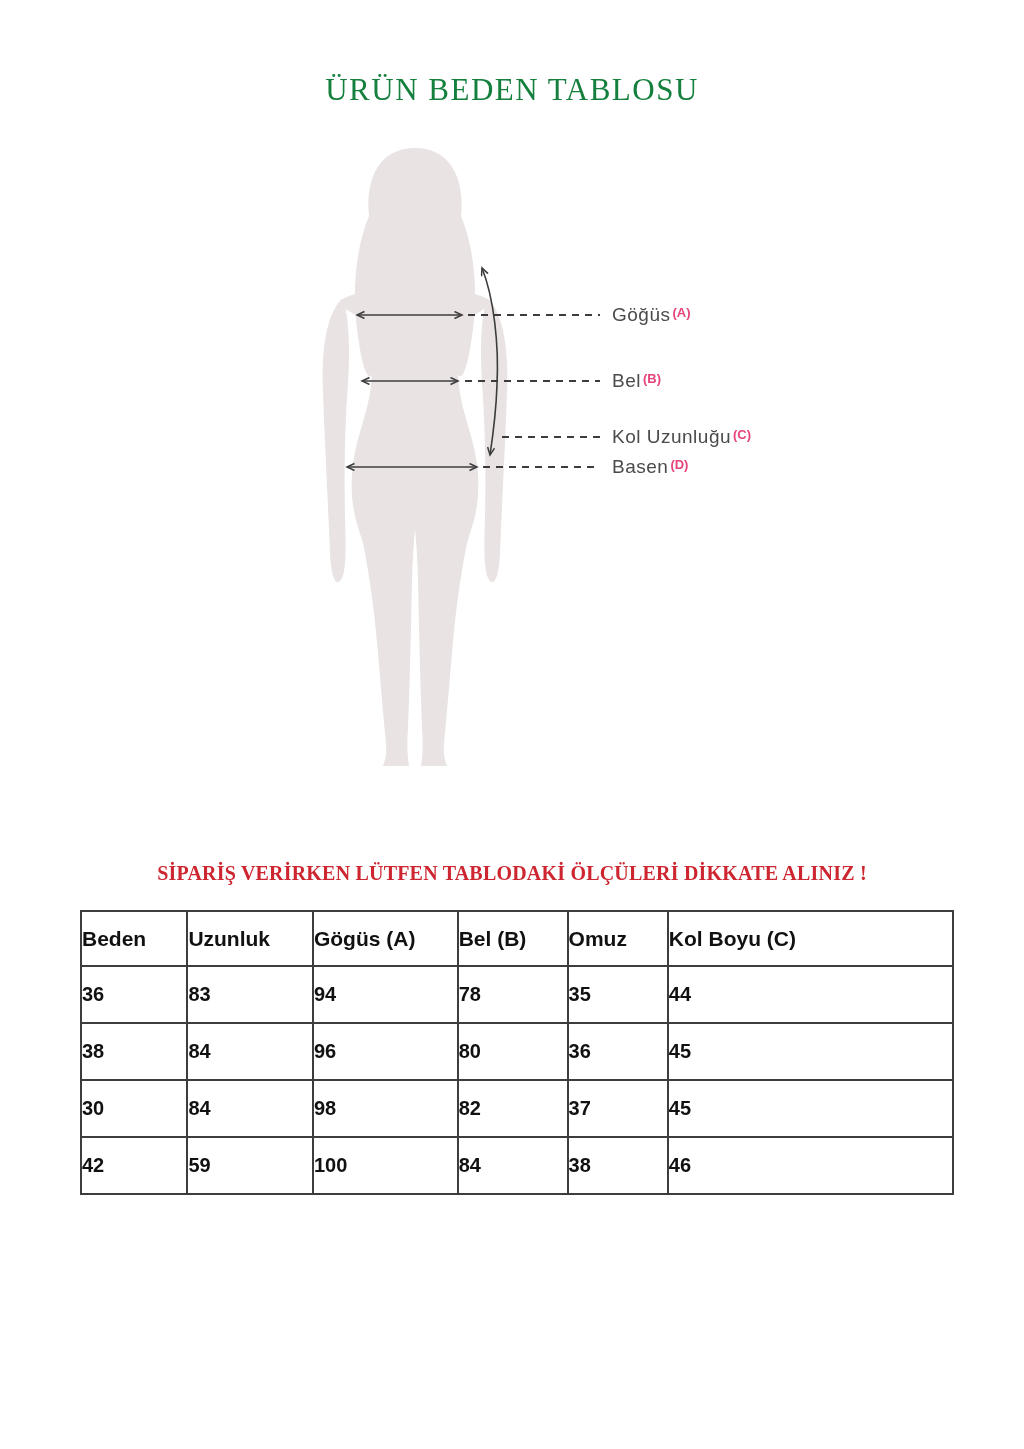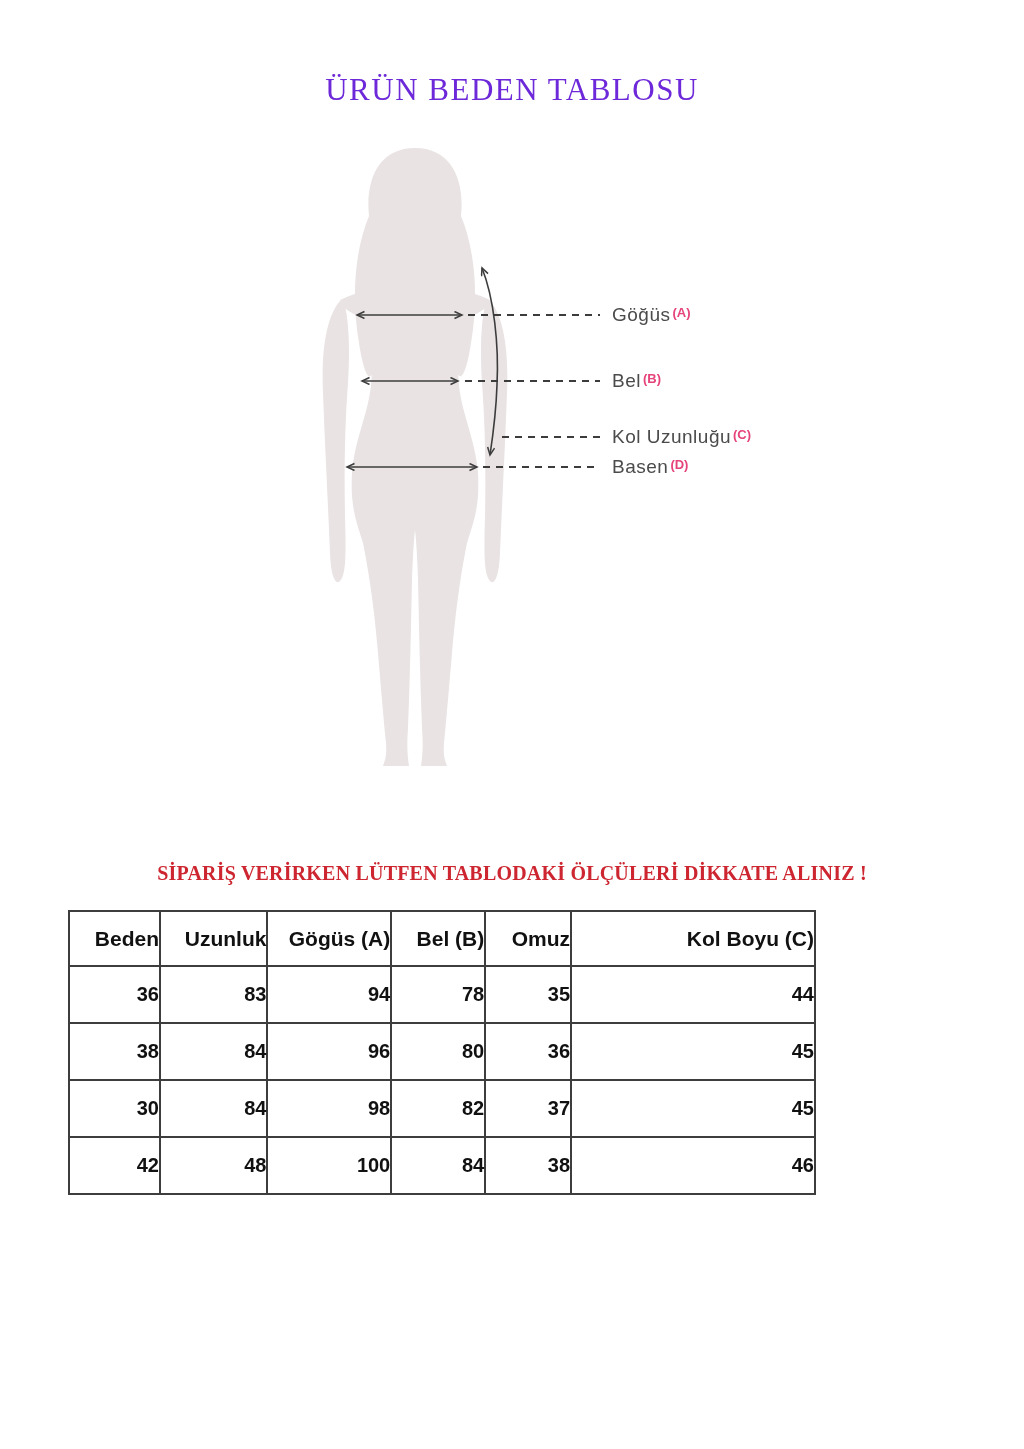--- a/index.html
+++ b/index.html
@@ -9,21 +9,21 @@
     background:#ffffff;
     font-family:"Liberation Sans",sans-serif;
     overflow:hidden;
   }
   
   .title{
     position:absolute;top:72px;left:0;width:100%;
     margin:0;text-align:center;
     font-family:"Liberation Serif",serif;
     font-weight:500;font-size:31px;letter-spacing:1.5px;
-    color:#6d28d9;
+    color:#15803d;
   }
   
   .diagram{position:absolute;top:135px;left:0;width:880px;height:660px;}
   .diagram svg{position:absolute;top:0;left:0;}
   .silhouette{fill:#e9e3e3;stroke:none;}
   .measure-line{stroke:#3c3c3c;stroke-width:1.6;fill:none;}
   .dash-line{stroke:#3c3c3c;stroke-width:2;fill:none;stroke-dasharray:7 6;}
   .diagram-label{
     position:absolute;left:612px;height:24px;line-height:24px;
     font-size:19px;color:#4b4b4b;letter-spacing:0.5px;white-space:nowrap;
@@ -45,23 +45,23 @@
   }
   .warning{
     position:absolute;top:862px;left:0;width:100%;
     text-align:center;
     font-family:"Liberation Serif",serif;
     font-weight:bold;font-size:20px;color:#cd2630;
     letter-spacing:0.2px;
   }
   
   .size-table{
-    position:absolute;left:68px;top:910px;width:748px;
+    position:absolute;left:80px;top:910px;width:874px;
     border-collapse:collapse;table-layout:fixed;
-    text-align:right;color:#111111;
+    text-align:left;color:#111111;
   }
   .size-table th,.size-table td{
     border:2px solid #3d3d3d;padding:0;
   }
   .size-table th{height:53px;font-size:21px;font-weight:bold;}
   .size-table td{height:55px;font-size:20px;font-weight:bold;}
 </style>
 </head>
 <body>
 
@@ -172,21 +172,21 @@
       <tr>
         <td>30</td>
         <td>84</td>
         <td>98</td>
         <td>82</td>
         <td>37</td>
         <td>45</td>
       </tr>
       <tr>
         <td>42</td>
-        <td>48</td>
+        <td>59</td>
         <td>100</td>
         <td>84</td>
         <td>38</td>
         <td>46</td>
       </tr>
     </tbody>
   </table>
 
 </div>
 

